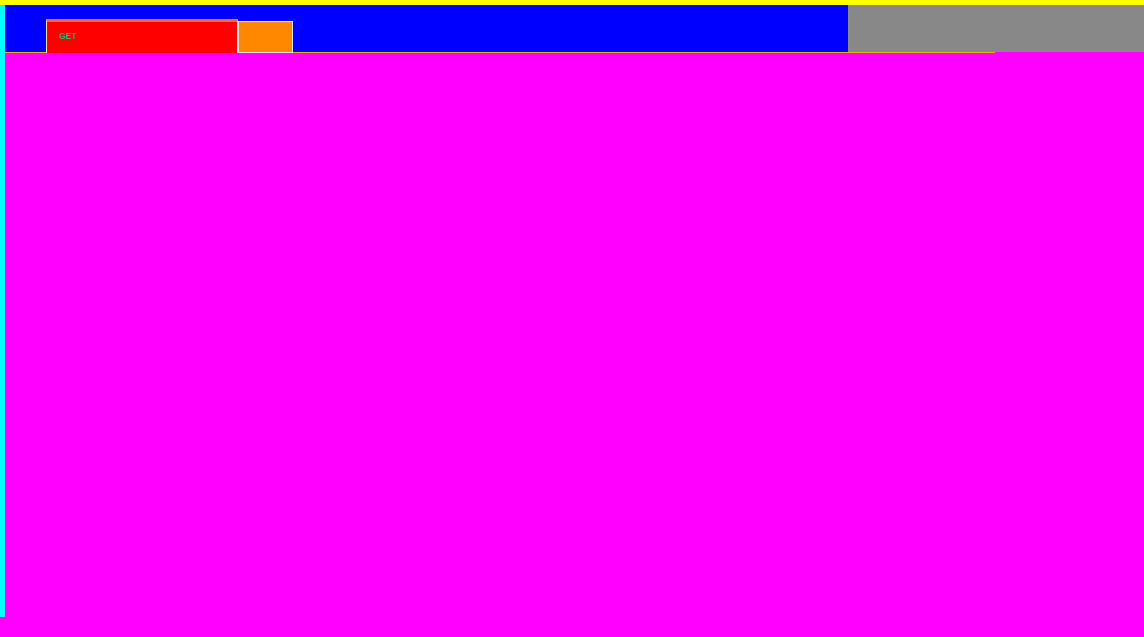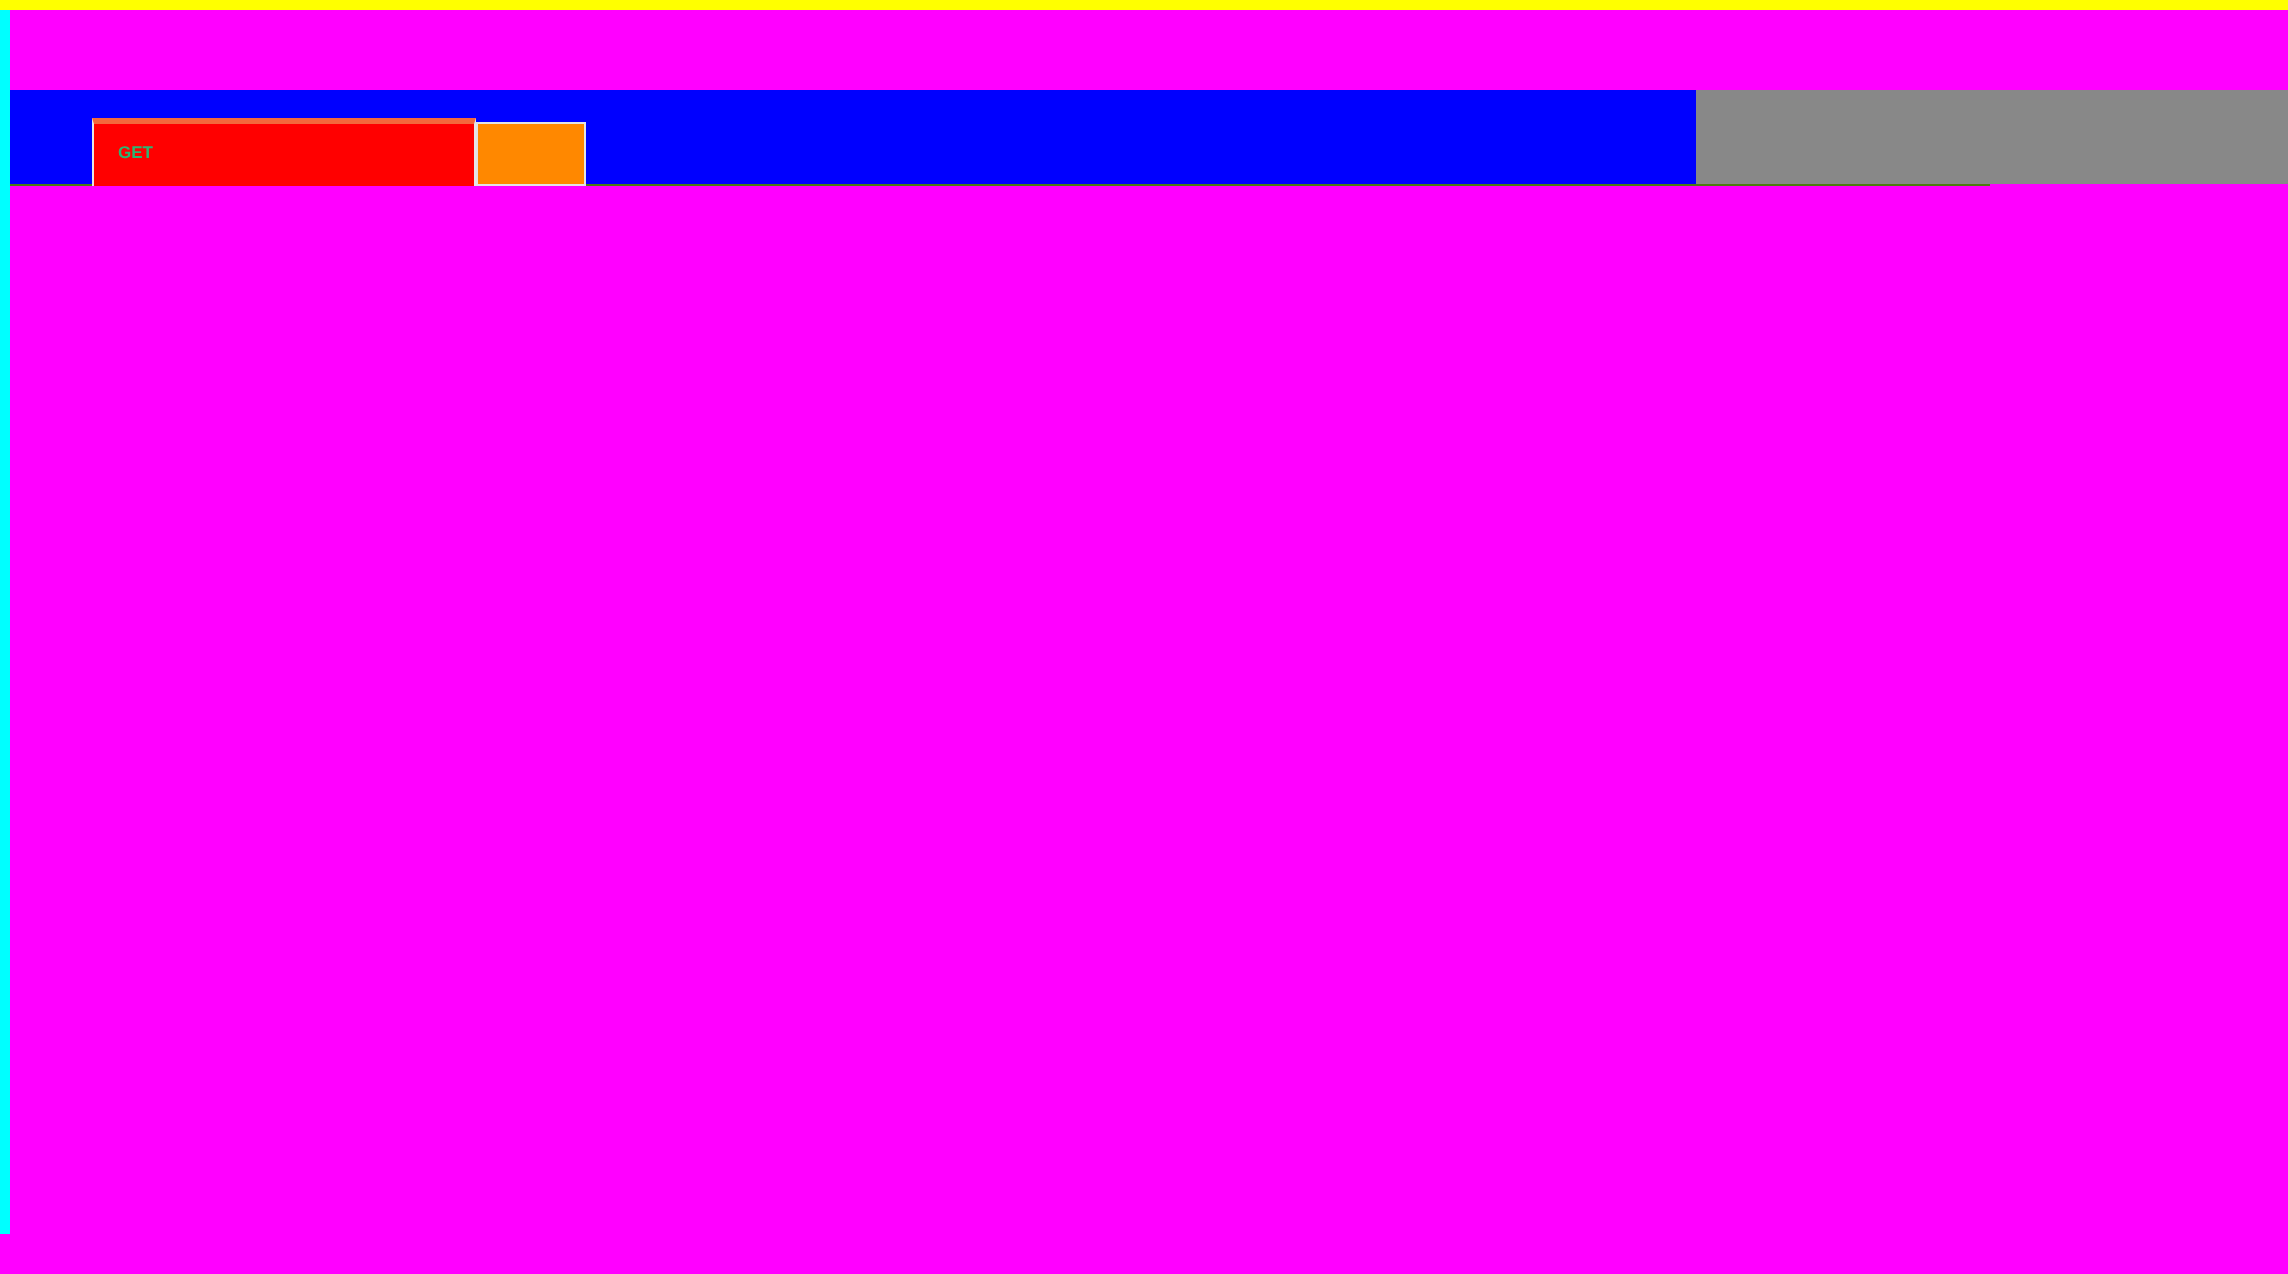--- a/index.html
+++ b/index.html
@@ -1,20 +1,20 @@
 <!DOCTYPE html>
 <html><head>
 <meta charset="utf-8">
 <style>
   * { margin:0; padding:0; box-sizing:border-box; }
   html,body { width:1144px; height:637px; overflow:hidden; background:#ff00ff; font-family:"Liberation Sans", sans-serif; }
   .abs { position:absolute; }
   #top-strip { left:0; top:0; width:1144px; height:5px; background:#ffff00; }
   #sliver { left:0; top:5px; width:5px; height:612px; background:#00ffff; }
-  #hdr { left:5px; top:5px; width:990px; height:48px; background:#4d7c0f;margin-top:40px; }
+  #hdr { left:5px; top:5px; width:990px; height:48px; background:#eab308; }
   #hdr .bgfill { position:absolute; left:0; top:0; width:1139px; height:47px; background:#0000ff; }
   #req-tab { position:absolute; left:41px; top:14px; width:192px; height:34px; background:#ff0000;
     border-left:1px solid #e6e6e6; border-right:1px solid #e6e6e6; border-top:3px solid #f4683c; }
   #req-tab .m { position:absolute; left:12px; top:9px; font-size:8.5px; font-weight:bold; color:#2bb673; }
   #tabbtns { position:absolute; left:233px; top:16px; width:55px; height:32px; border:1px solid #e3e3e3; background:#ff8800; }
   #hdr-right { position:absolute; left:843px; top:0; width:296px; height:47px; background:#888888; }
 </style>
 </head>
 <body>
 

